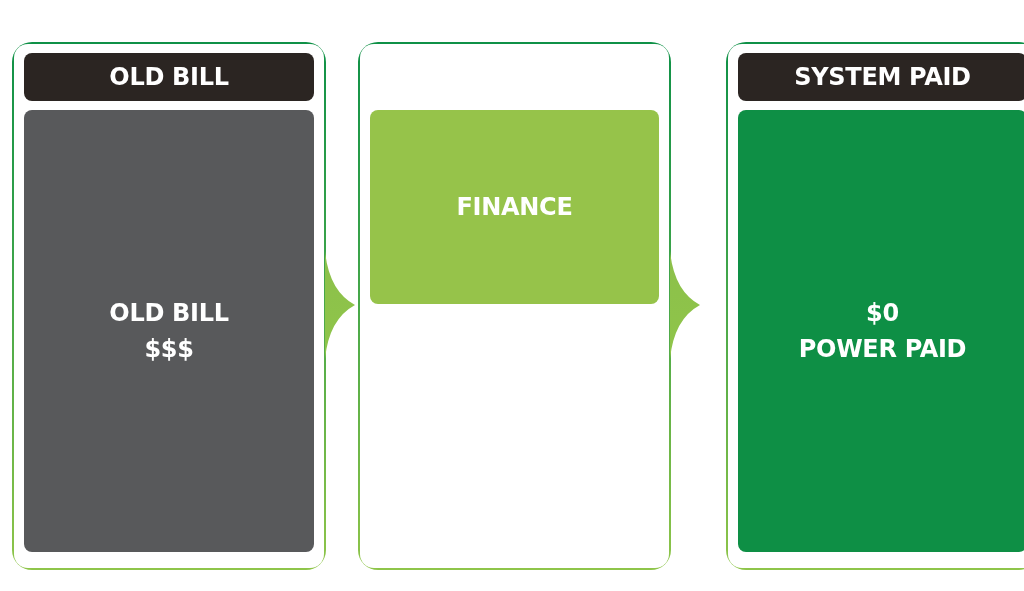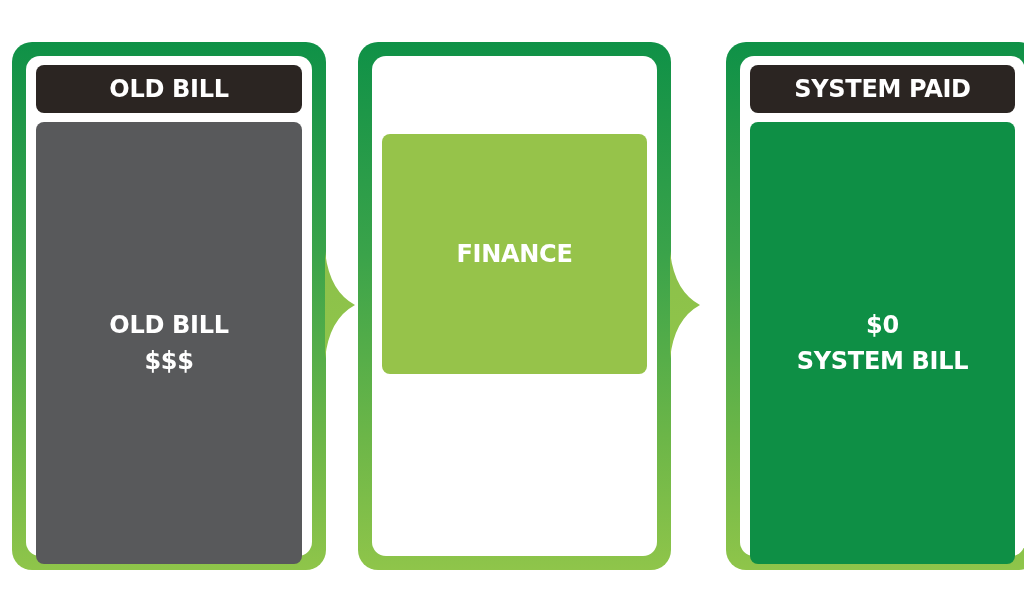--- a/index.html
+++ b/index.html
@@ -14,21 +14,21 @@
       overflow: hidden;
       font-family: "DejaVu Sans", "Liberation Sans", sans-serif;
     }
     .panel {
       position: absolute;
       top: 42px;
       height: 528px;
       border-radius: 20px;
       background: linear-gradient(to bottom, #0f9147 0%, #3aa34a 40%, #6cb648 75%, #8fc54a 100%);
       box-sizing: border-box;
-      padding: 14px;
+      padding: 2px;
       text-decoration: underline;
     }
     .panel-inner {
       width: 100%;
       height: 100%;
       background: #ffffff;
       border-radius: 14px;
       position: relative;
     }
     .panel-header {
@@ -94,21 +94,21 @@
     <linearGradient id="cg1" x1="0" y1="0" x2="0" y2="1">
       <stop offset="0" stop-color="#8cc04a"></stop>
       <stop offset="1" stop-color="#8fc54a"></stop>
     </linearGradient>
   </defs>
   <path d="M0,0 Q4,40 30,54 Q4,68 0,108 Z" fill="url(#cg1)"></path>
 </svg>
 
 <div class="panel" style="left:358px; width:313px;">
   <div class="panel-inner">
-    <div class="box box-light" style="top:78px; height:240px;">
+    <div class="box box-light" style="top:66px; height:194px;">
       <span>FINANCE</span>
     </div>
   </div>
 </div>
 
 <svg class="connector" style="left:670px;" viewBox="0 0 30 108">
   <defs>
     <linearGradient id="cg2" x1="0" y1="0" x2="0" y2="1">
       <stop offset="0" stop-color="#8cc04a"></stop>
       <stop offset="1" stop-color="#8fc54a"></stop>
@@ -117,16 +117,16 @@
   <path d="M0,0 Q4,40 30,54 Q4,68 0,108 Z" fill="url(#cg2)"></path>
 </svg>
 
 <div class="panel" style="left:702px; width:313px;margin-left:24px;">
   <div class="panel-inner">
     <div class="panel-header">
       <span>SYSTEM PAID</span>
     </div>
     <div class="box box-dark" style="top:66px; height:442px;">
       <span>$0</span>
-      <span>SYSTEM BILL</span>
+      <span>POWER PAID</span>
     </div>
   </div>
 </div>
 
 </body></html>

